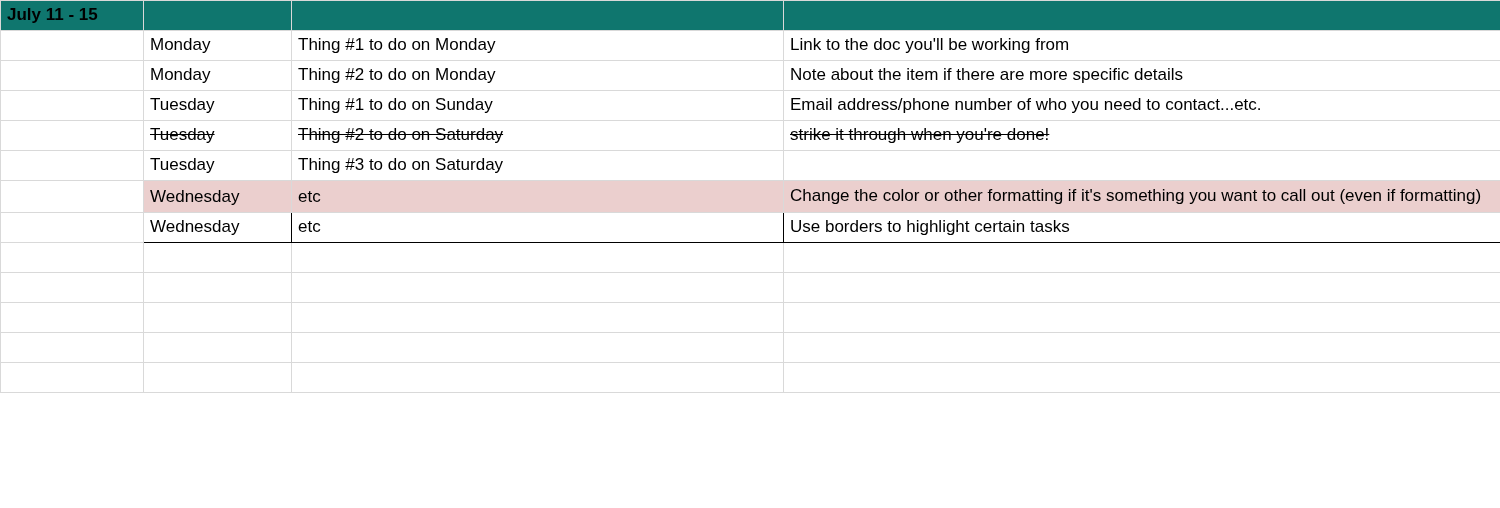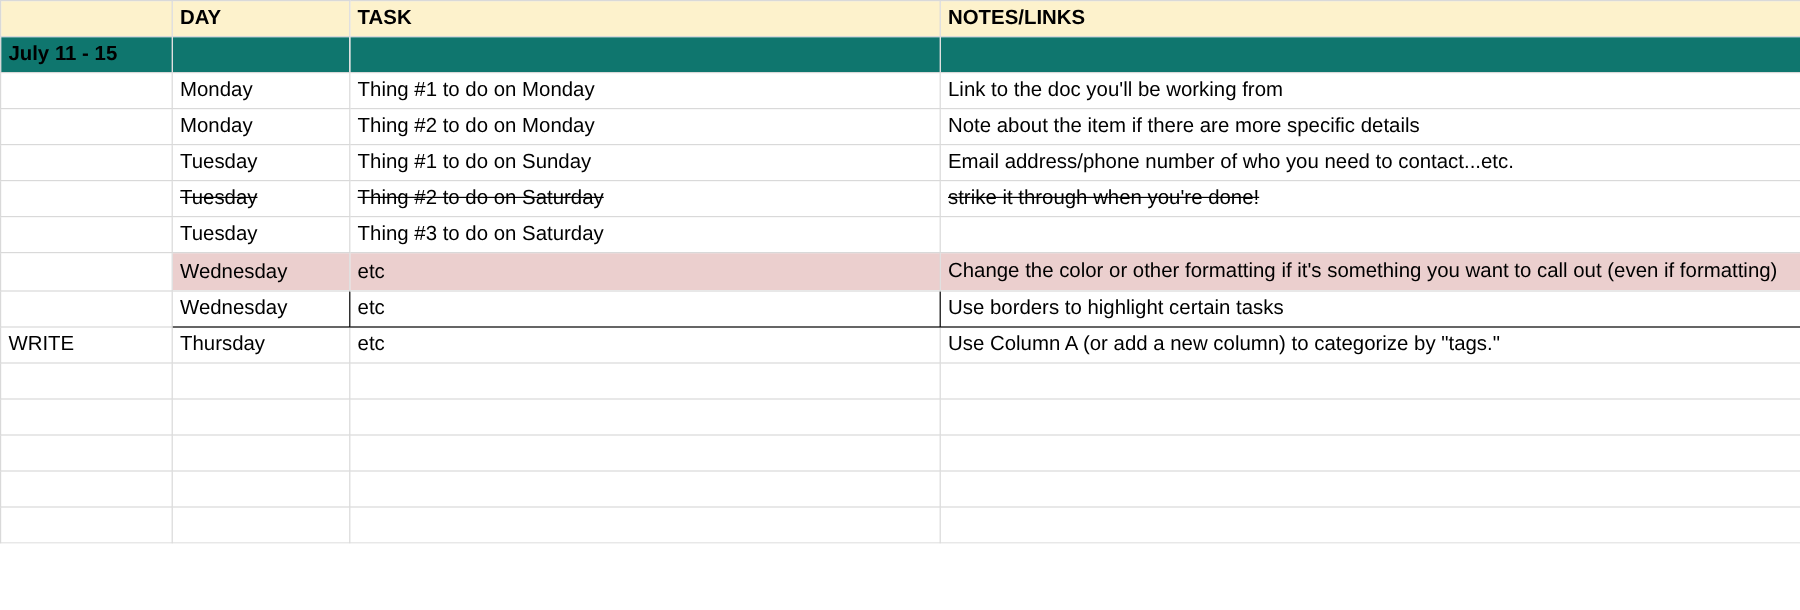--- a/index.html
+++ b/index.html
@@ -70,26 +70,20 @@
 <body>
 
 <table>
   <colgroup>
     <col class="c-tag">
       <col class="c-day">
       <col class="c-task">
       <col class="c-notes">
   </colgroup>
   <tbody id="tbody">
-    <tr class="header">
-      <td class="tag"></td>
-      <td class="day">DAY</td>
-      <td class="task">TASK</td>
-      <td class="notes">NOTES/LINKS</td>
-    </tr>
     <tr class="week">
       <td class="first tag">July 11 - 15</td>
       <td class="day"></td>
       <td class="task"></td>
       <td class="notes"></td>
     </tr>
   <tr>
         <td class="tag"></td>
         <td class="day">Monday</td>
         <td class="task">Thing #1 to do on Monday</td>
@@ -125,26 +119,20 @@
         <td class="task">etc</td>
         <td class="notes">Change the color or other formatting if it's something you want to call out (even if formatting)</td>
       </tr>
       <tr class="bordered">
         <td class="tag"></td>
         <td class="day">Wednesday</td>
         <td class="task">etc</td>
         <td class="notes">Use borders to highlight certain tasks</td>
       </tr>
       <tr>
-        <td class="tag">WRITE</td>
-        <td class="day">Thursday</td>
-        <td class="task">etc</td>
-        <td class="notes">Use Column A (or add a new column) to categorize by "tags."</td>
-      </tr>
-      <tr>
         <td class="tag"></td>
         <td class="day"></td>
         <td class="task"></td>
         <td class="notes"></td>
       </tr>
       <tr>
         <td class="tag"></td>
         <td class="day"></td>
         <td class="task"></td>
         <td class="notes"></td>

